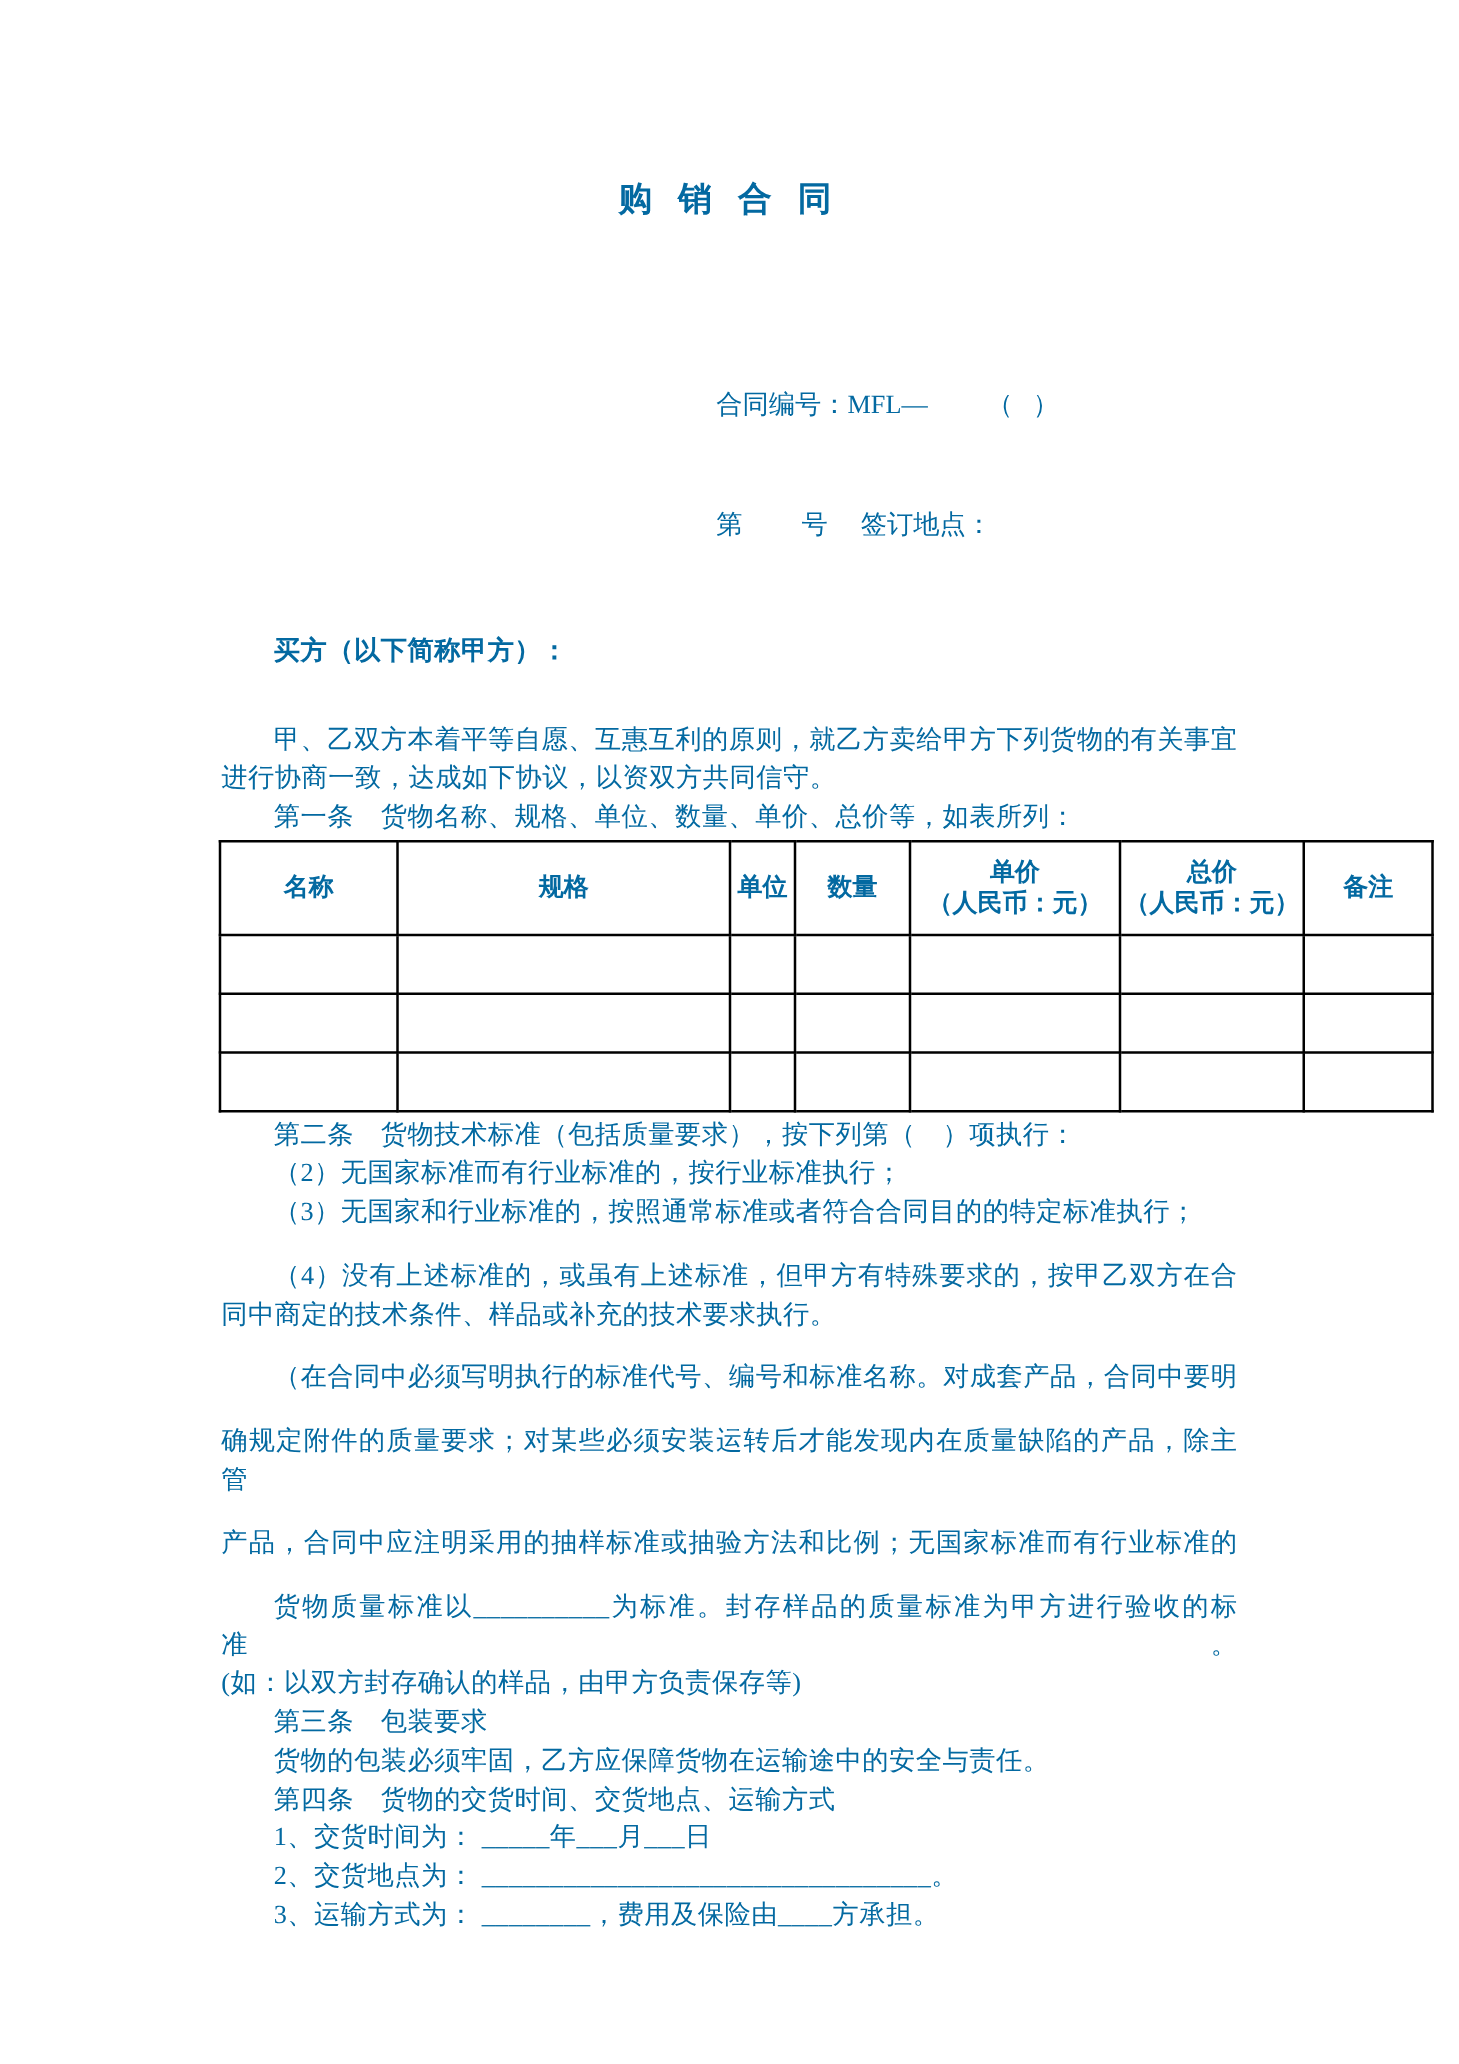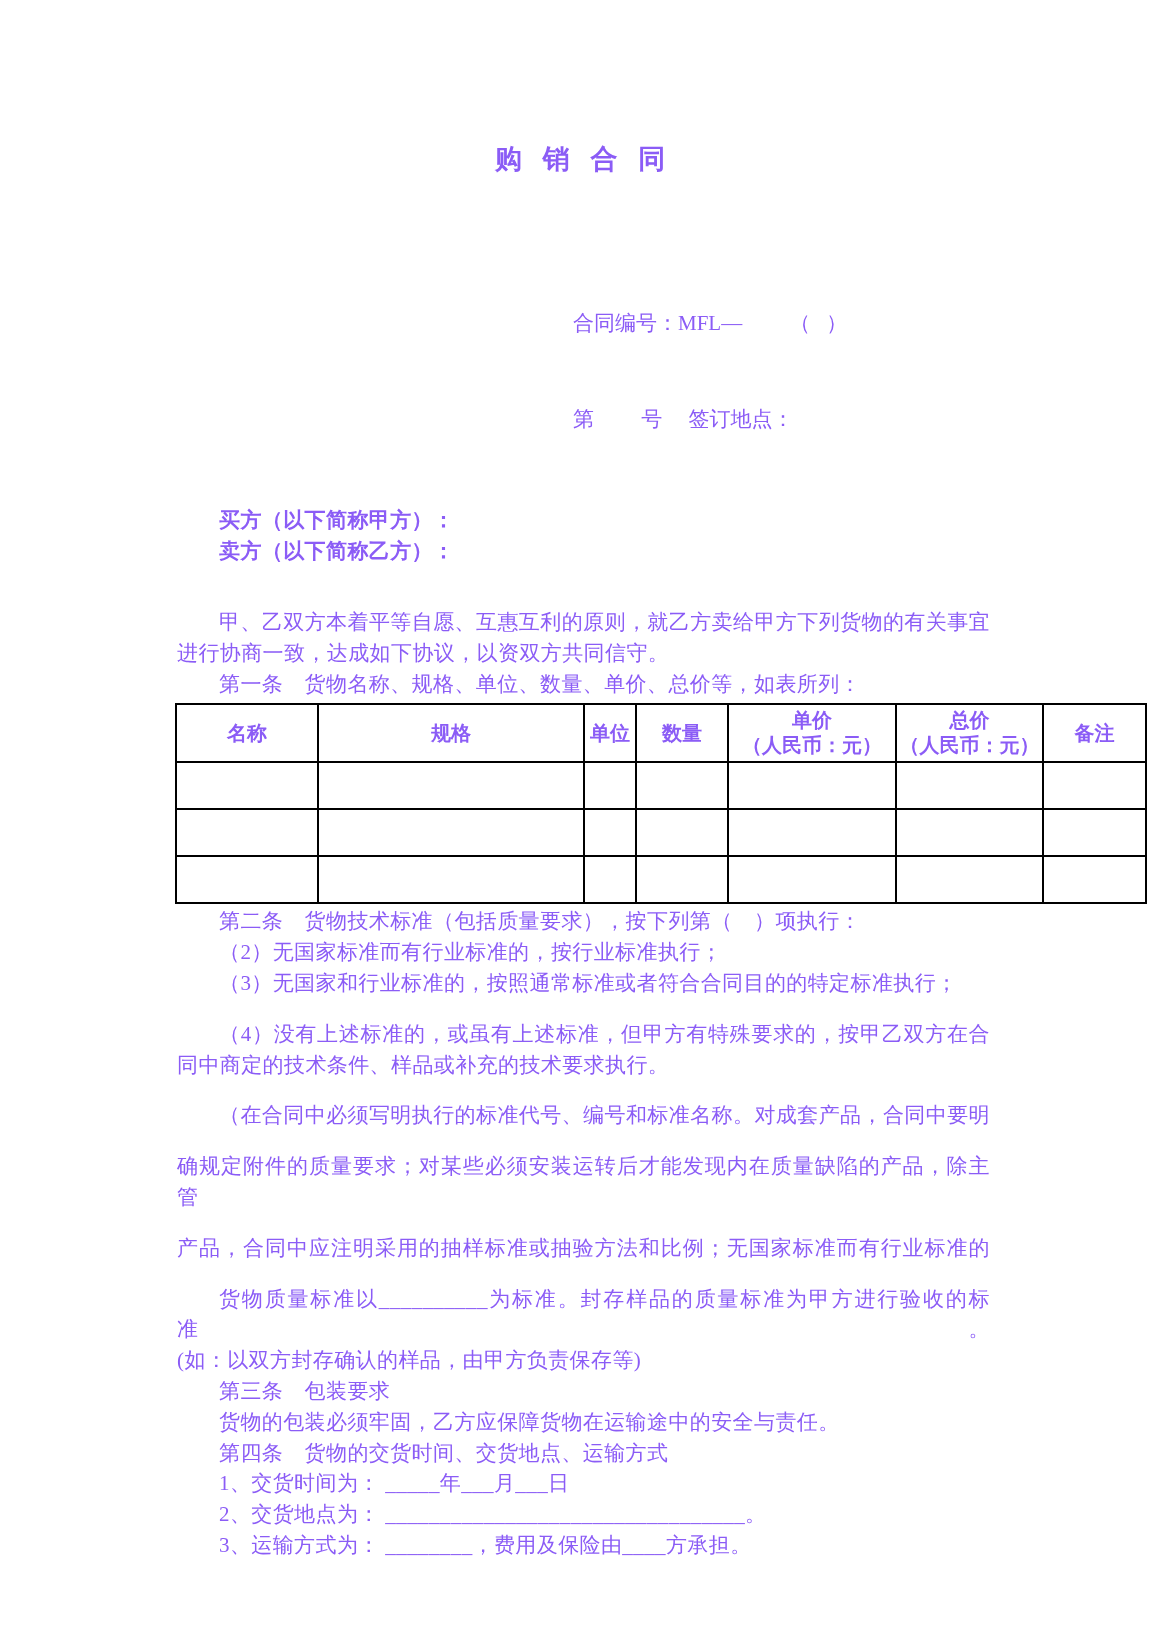--- a/index.html
+++ b/index.html
@@ -2,21 +2,21 @@
 <html><head>
 <meta charset="utf-8">
 <style>
   html, body { margin: 0; padding: 0; background: #ffffff; }
   .page {
     position: relative;
     width: 1167px;
     height: 1651px;
     margin: 0 auto;
     background: #ffffff;
-    color: #8b5cf6;
+    color: #0369a1;
     font-family: "Liberation Serif", "DejaVu Serif", serif;
     font-size: 21px;
     overflow: hidden;
   }
   .title {
     padding-top: 141px;
     margin: 0;
     text-align: center;
     font-size: 27px;
     font-weight: bold;
@@ -51,21 +51,21 @@
     font-size: 20px;
   }
   table.goods td, table.goods th {
     border: 2px solid #000;
     padding: 0 2px;
     text-align: center;
     vertical-align: middle;
     overflow: hidden;
   }
   table.goods th { font-weight: bold; line-height: 25px; }
-  table.goods .hdr-row { height: 58px; }
+  table.goods .hdr-row { height: 75px; }
   table.goods .data-row { height: 47px; }
   table.goods .total-row td {
     height: 37px;
     text-align: left;
     padding-left: 10px;
     font-size: 21px;
   }
 </style>
 </head>
 <body>
@@ -75,21 +75,20 @@
   <h1 class="title">购 销 合 同</h1>
 
   <div class="meta">
     <div class="line">合同编号：MFL—         （   ）</div>
     <div class="line">第　　 号　 签订地点：</div>
   </div>
 
   <div class="content upper">
     <div class="parties">
       <div class="line indent">买方（以下简称甲方）：</div>
-      <div class="line indent">卖方（以下简称乙方）：</div>
     </div>
     <div class="intro">
       <div class="line indent stretch">甲、乙双方本着平等自愿、互惠互利的原则，就乙方卖给甲方下列货物的有关事宜</div>
       <div class="line">进行协商一致，达成如下协议，以资双方共同信守。</div>
     </div>
     <div class="line indent">第一条　货物名称、规格、单位、数量、单价、总价等，如表所列：</div>
   </div>
 
   <div class="goods-table-wrap">
     <table class="goods">

